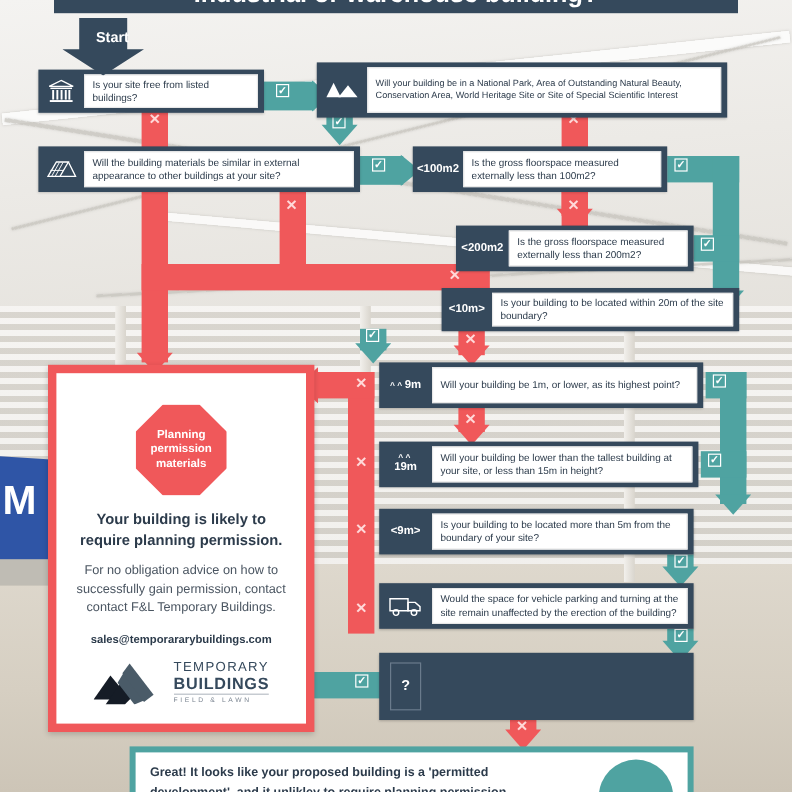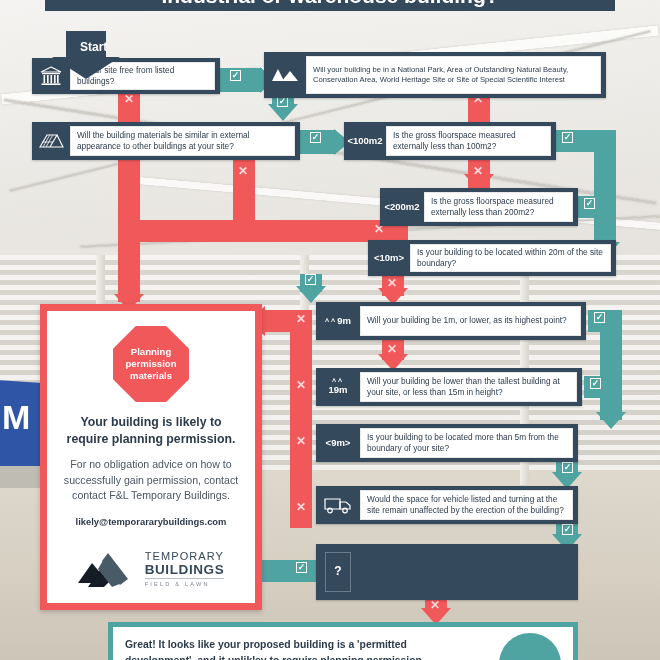--- a/index.html
+++ b/index.html
@@ -64,21 +64,21 @@
 
   .header {
     position: absolute; left: 45px; top: -34px; width: 570px; height: 45px;
     background: #35495c; color: #fff;
     display: flex; align-items: flex-end; justify-content: center;
     font-size: 21px; font-weight: bold; padding-bottom: 3px;
   }
 
   
   .start-arrow {
-    position: absolute; left: 52px; top: 31px; width: 68px; height: 54px;
+    position: absolute; left: 52px; top: 15px; width: 68px; height: 54px;
     z-index: 3;
   }
   .start-arrow .label {
     position: absolute; left: 28px; top: 9px; color: #fff;
     font-size: 12px; font-weight: bold; z-index: 4; white-space: nowrap;
   }
 
   
   .node {
     position: absolute; background: #35495c;
@@ -131,21 +131,21 @@
   }
   .card-inner {
     background: #fff; width: 100%; height: 100%;
     display: flex; flex-direction: column; align-items: center;
     padding: 12px 14px; text-align: center;
   }
   .octagon {
     width: 76px; height: 76px; background: #f0585a; color: #fff;
     clip-path: polygon(30% 0, 70% 0, 100% 30%, 100% 70%, 70% 100%, 30% 100%, 0 70%, 0 30%);
     display: flex; flex-direction: column; align-items: center; justify-content: center;
-    font-size: 9.6px; font-weight: bold; line-height: 1.25; margin-top: 3px;
+    font-size: 9.6px; font-weight: bold; line-height: 1.25; margin-top: 14px;
   }
   .card-head {
     margin-top: 12px; font-size: 12.3px; font-weight: bold;
     color: #2c3b4b; line-height: 1.35;
   }
   .card-body {
     margin-top: 10px; font-size: 10.6px; color: #4a5561; line-height: 1.45;
   }
   .card-email {
     margin-top: 13px; font-size: 9.4px; font-weight: bold; color: #2c3b4b;
@@ -406,40 +406,40 @@
 
   <div class="node" style="left:316px;top:486px;width:262px;height:38px;">
     <div class="badge icon-badge" style="width:44px;">
       <svg width="30" height="18" viewBox="0 0 30 18">
         <path d="M2 3 H17 V13 H2 Z" fill="none" stroke="#fff" stroke-width="1.2"></path>
         <path d="M17 6 H23 L27 9.5 V13 H17 Z" fill="none" stroke="#fff" stroke-width="1.2"></path>
         <circle cx="7" cy="14.5" r="2.3" fill="none" stroke="#fff" stroke-width="1.2"></circle>
         <circle cx="22" cy="14.5" r="2.3" fill="none" stroke="#fff" stroke-width="1.2"></circle>
       </svg>
     </div>
-    <div class="qtext">Would the  space for vehicle listed and turning at the site remain unaffected by the erection of the building?</div>
+    <div class="qtext">Would the  space for vehicle parking and turning at the site remain unaffected by the erection of the building?</div>
   </div>
 
   <div class="node" style="left:316px;top:544px;width:262px;height:56px;">
     <div class="badge" style="width:44px;">
       <span style="display:flex;align-items:center;justify-content:center;width:26px;height:40px;border:1px solid #6a7b8c;font-size:12px;font-weight:bold;">?</span>
     </div>
   </div>
 </div>
 
 <div class="card">
   <div class="card-inner">
     <div class="octagon">
       <span>Planning</span>
       <span>permission</span>
       <span>materials</span>
     </div>
     <div class="card-head">Your building is likely to require planning permission.</div>
     <div class="card-body">For no obligation advice on how to successfully gain permission, contact contact F&amp;L Temporary Buildings.</div>
-    <div class="card-email">likely@temporararybuildings.com</div>
+    <div class="card-email">sales@temporararybuildings.com</div>
     <div class="logo-row">
       <div class="logo-mark">
         <svg width="58" height="38" viewBox="0 0 58 38">
           <polygon points="0,34 14,14 24,26 18,34" fill="#151c26"></polygon>
           <polygon points="10,38 24,18 34,30 26,38" fill="#151c26"></polygon>
           <polygon points="26,10 44,34 34,38 20,20" fill="#4a5b68"></polygon>
           <polygon points="30,4 50,30 42,36 24,12" fill="#4a5b68"></polygon>
         </svg>
       </div>
       <div class="logo-text">

